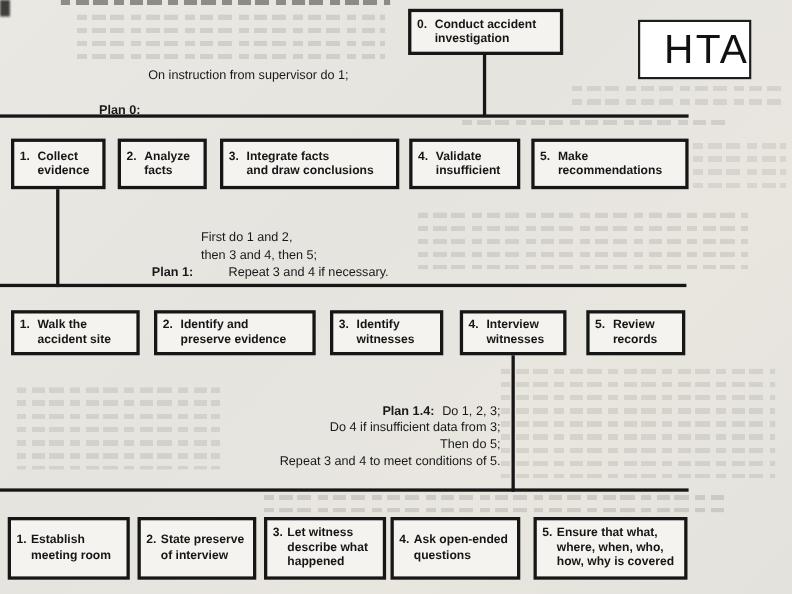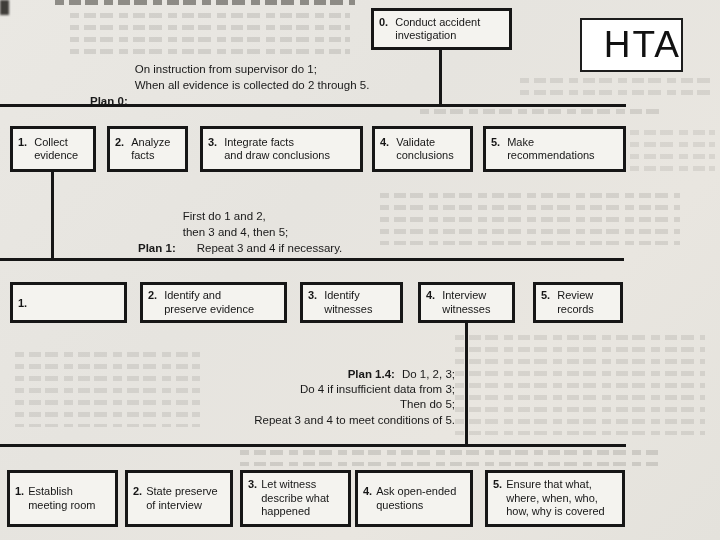--- a/index.html
+++ b/index.html
@@ -5,21 +5,21 @@
   html,body{margin:0;padding:0;}
   body{font-family:"Liberation Sans","DejaVu Sans",sans-serif;background:#b0aead;}
   .stage{position:relative;width:720px;height:540px;overflow:hidden;
          background:linear-gradient(135deg,#eae8e3 0%,#e6e4df 40%,#e9e6e0 70%,#e4e2dc 100%);}
 
   
   .box{position:absolute;box-sizing:border-box;background:#f4f3ef;border:3px solid #161616;
        display:flex;align-items:center;padding:2px 5px;color:#161616;}
   .box .row{display:flex;align-items:baseline;}
   .box .num{font-weight:bold;font-size:11px;margin-right:7px;white-space:nowrap;}
-  .box .lbl{font-weight:normal;font-size:11px;line-height:13.5px;white-space:pre-line;}
+  .box .lbl{font-weight:bold;font-size:11px;line-height:13.5px;white-space:pre-line;}
   .r4 .num{margin-right:4px;}
 
   
   .hline,.vline{position:absolute;background:#161616;}
 
   
   .plan{position:absolute;display:flex;color:#191919;font-size:11.5px;line-height:16px;}
   .plan-name{font-weight:bold;margin-right:7px;white-space:nowrap;margin-top:32px;}
   .plan-lines div{white-space:nowrap;}
   .plan14{position:absolute;text-align:right;color:#191919;font-size:11.5px;line-height:15.2px;}
@@ -71,21 +71,20 @@
   </div>
 
   <div class="hta">
     <span>HTA</span>
   </div>
 
   <div class="plan" style="left:90px;top:61px">
     <span class="plan-name">Plan 0:</span>
     <div class="plan-lines">
       <div>On instruction from supervisor do 1;</div>
-      <div>When all evidence is collected do 2 through 5.</div>
     </div>
   </div>
 
   <div class="box" style="left:10px;top:126px;width:86px;height:46px">
     <span class="row">
         <span class="num">1.</span>
         <span class="lbl">Collect
 evidence</span>
       </span>
   </div>
@@ -100,43 +99,45 @@
     <span class="row">
         <span class="num">3.</span>
         <span class="lbl">Integrate facts
 and draw conclusions</span>
       </span>
   </div>
   <div class="box" style="left:372px;top:126px;width:101px;height:46px">
     <span class="row">
         <span class="num">4.</span>
         <span class="lbl">Validate
-conclusions</span>
+insufficient</span>
       </span>
   </div>
   <div class="box" style="left:483px;top:126px;width:143px;height:46px">
     <span class="row">
         <span class="num">5.</span>
         <span class="lbl">Make
 recommendations</span>
       </span>
   </div>
 
   <div class="plan" style="left:138px;top:208px">
     <span class="plan-name">Plan 1:</span>
     <div class="plan-lines">
       <div>First do 1 and 2,</div>
       <div>then 3 and 4, then 5;</div>
-      <div style="margin-left:14px">Repeat 3 and 4 if necessary.</div>
+      <div style="margin-left:25px">Repeat 3 and 4 if necessary.</div>
     </div>
   </div>
 
   <div class="box" style="left:10px;top:282px;width:117px;height:41px">
     <span class="row">
         <span class="num">1.</span>
+        <span class="lbl">Walk the
+accident site</span>
       </span>
   </div>
   <div class="box" style="left:140px;top:282px;width:147px;height:41px">
     <span class="row">
         <span class="num">2.</span>
         <span class="lbl">Identify and
 preserve evidence</span>
       </span>
   </div>
   <div class="box" style="left:300px;top:282px;width:103px;height:41px">

